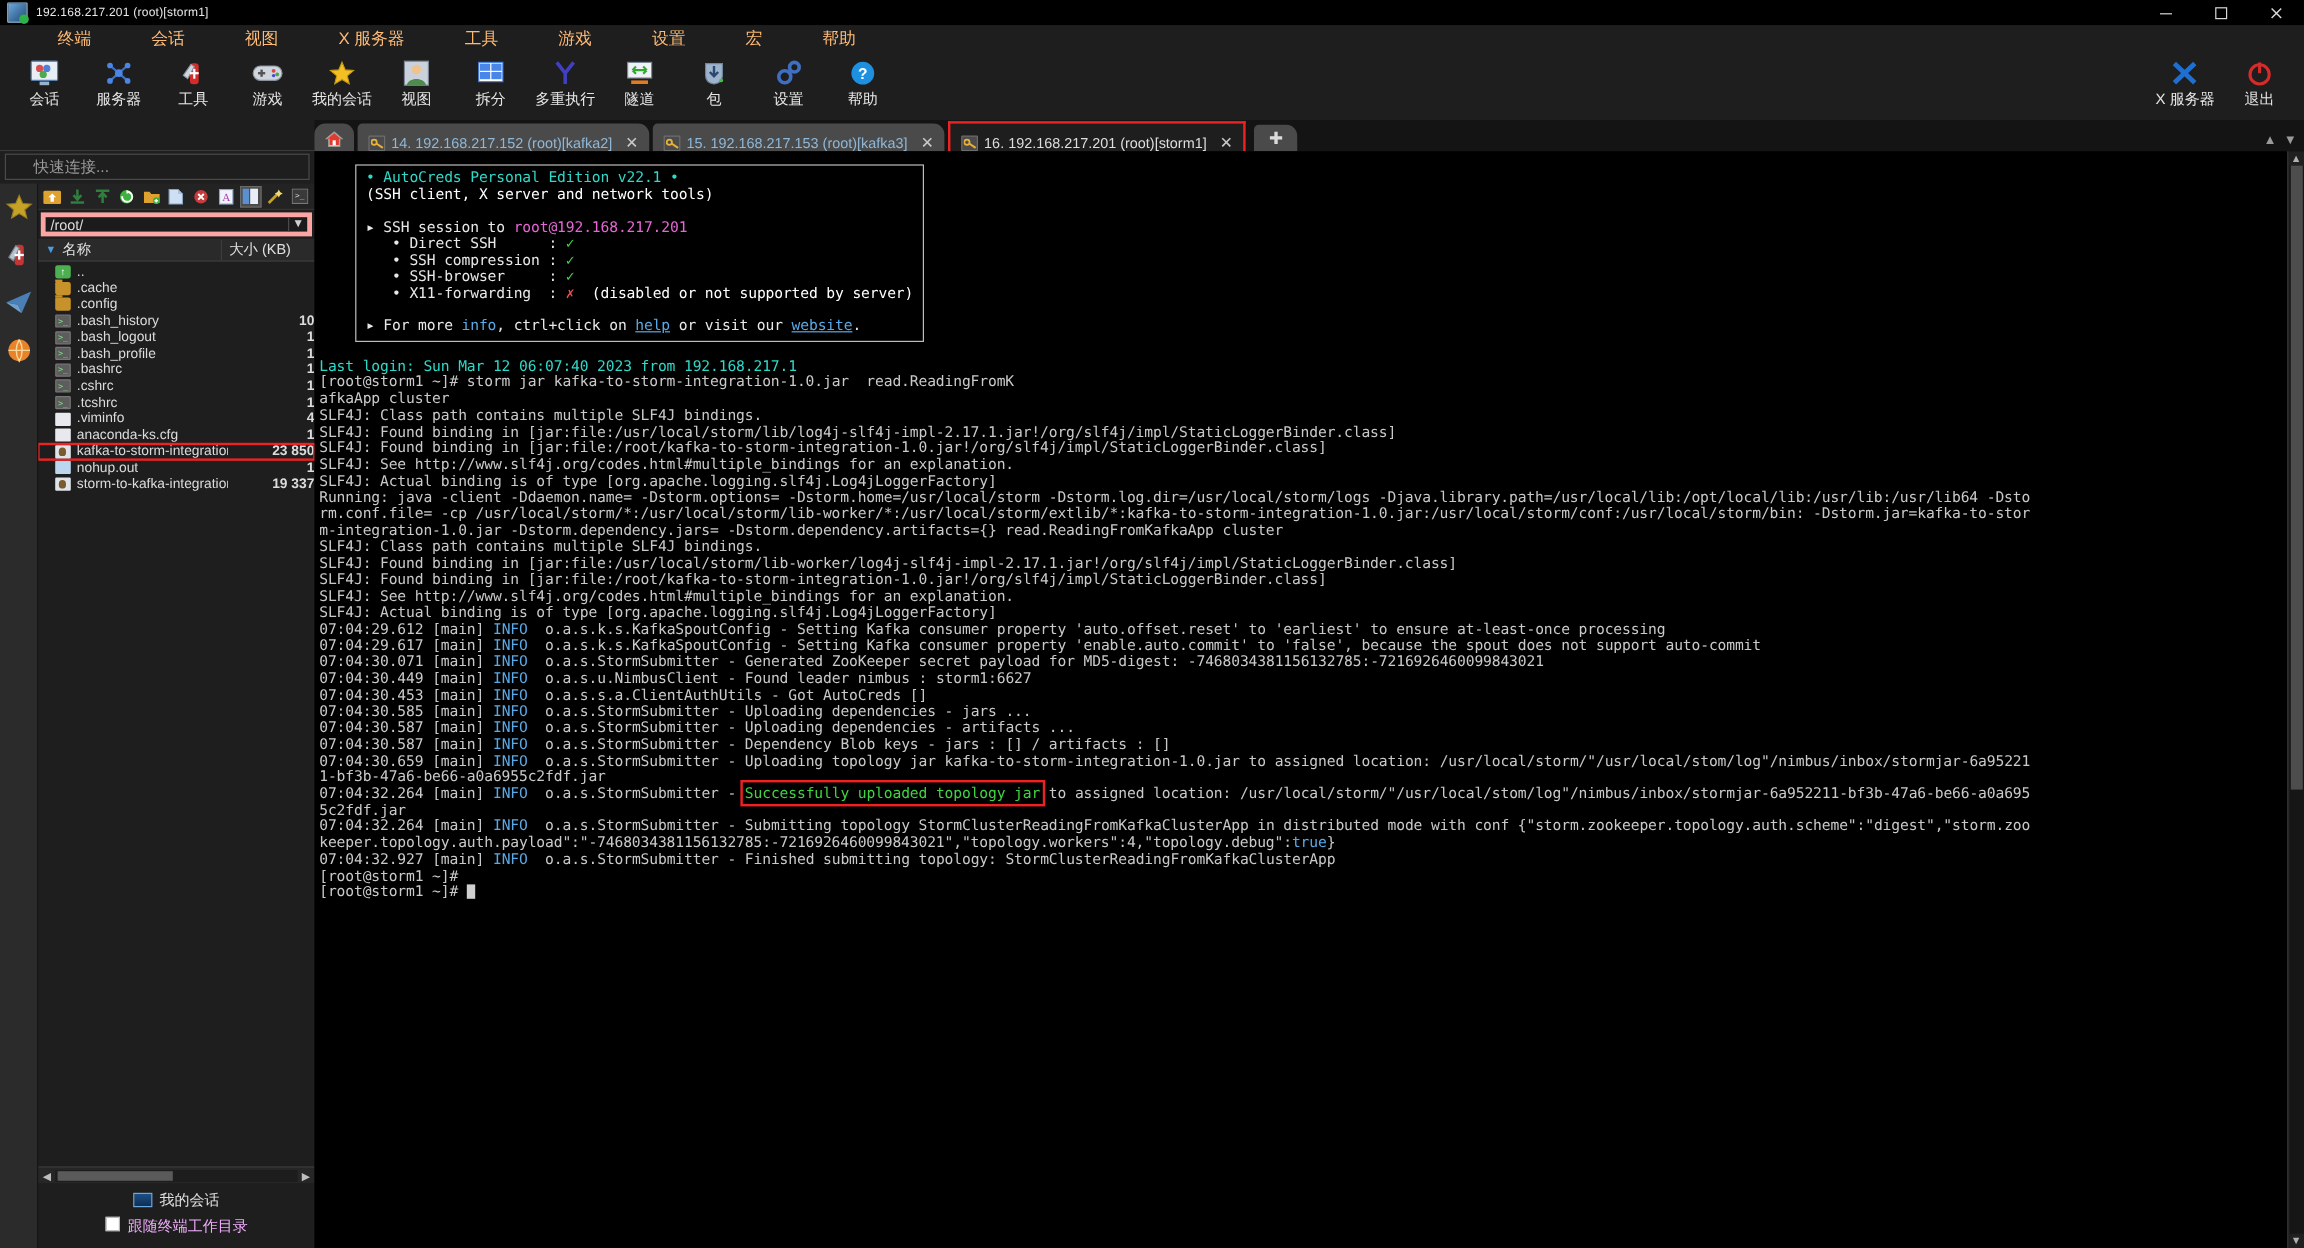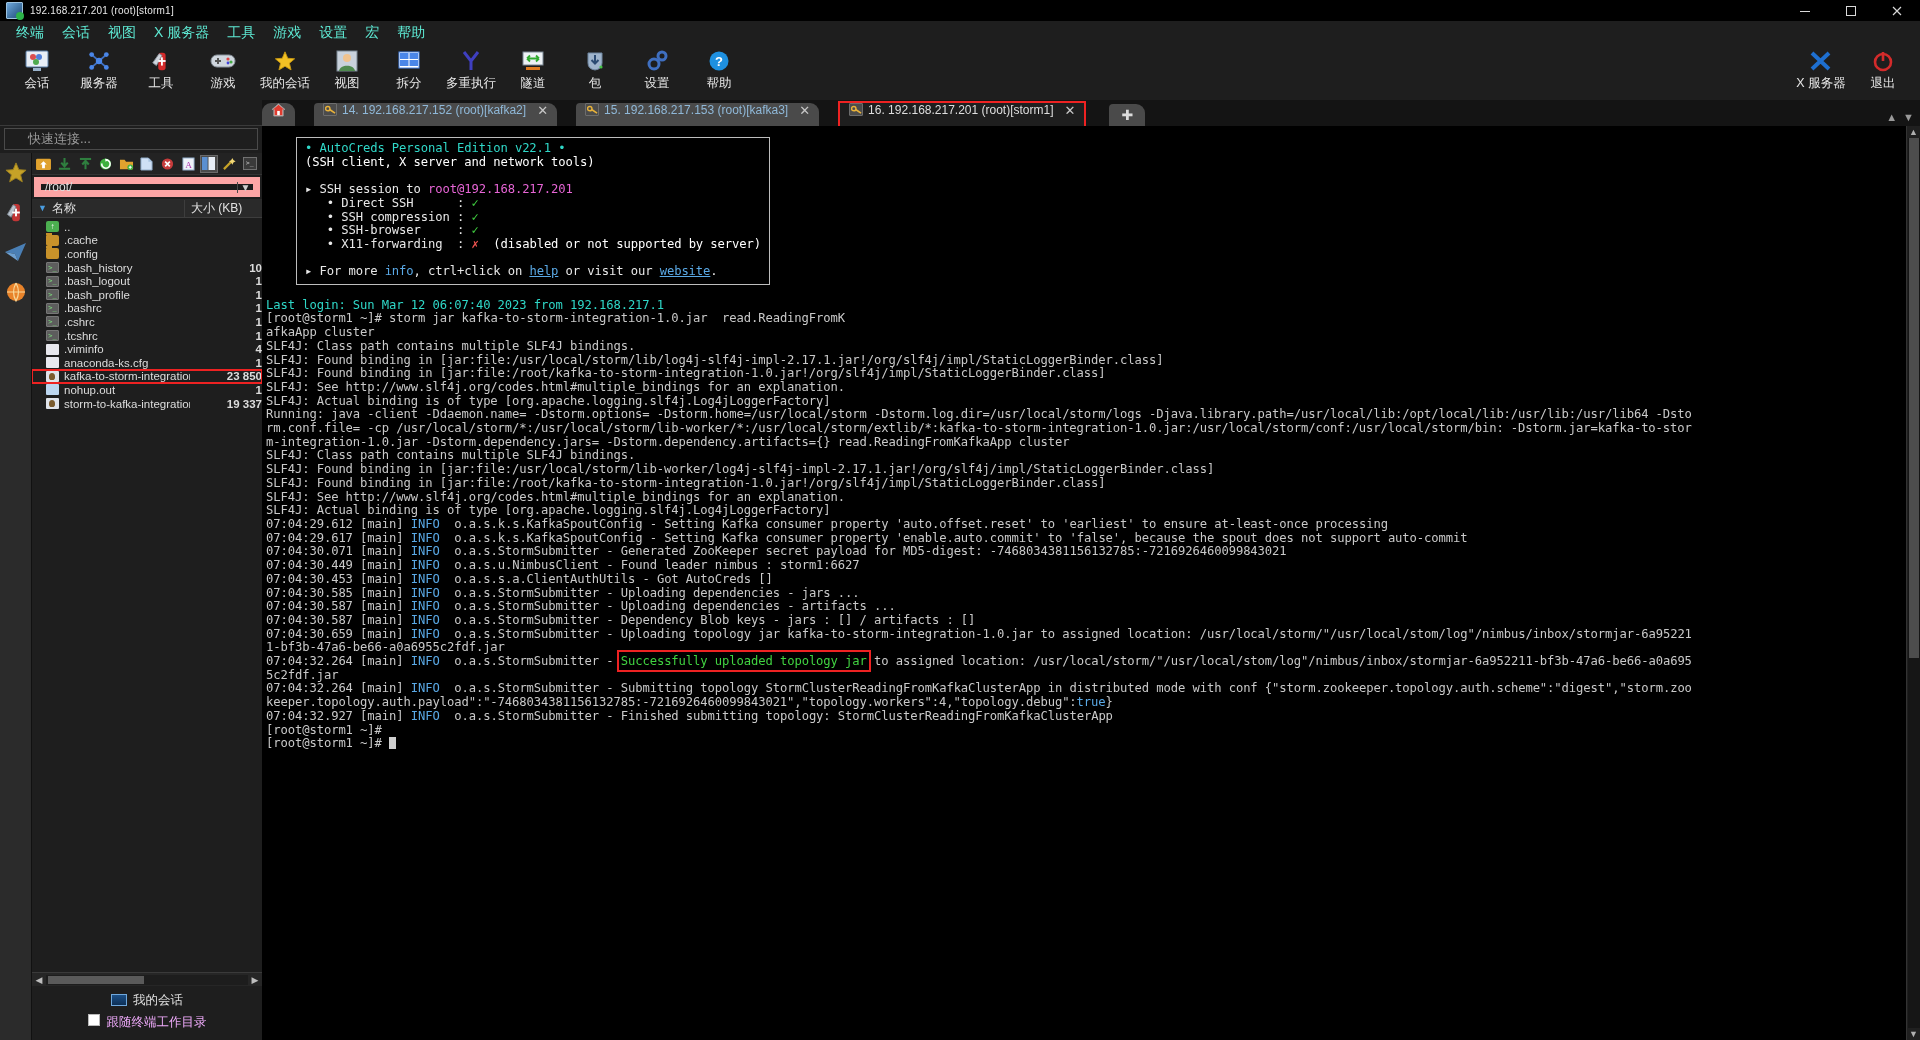--- a/index.html
+++ b/index.html
@@ -32,21 +32,21 @@
     color: #d8d8d8; font-size: 13px;
   }
   .winbtn svg { display:block; }
 
   
   .menubar {
     height: 24px; background: #1e1e1e; display: flex; align-items: center;
     padding-left: 8px; gap: 2px; flex: none;
   }
   .menu-item {
-    color: #5eead4; font-size: 14px; padding: 14px 8px; white-space: nowrap;
+    color: #fdba74; font-size: 14px; padding: 14px 8px; white-space: nowrap; margin-left: 32px;
   }
 
   
   .toolbar {
     height: 55px; background: #1e1e1e; display: flex; align-items: flex-start;
     padding: 2px 6px 0 6px; flex: none; position: relative;
   }
   .tb-btn {
     width: 62px; display: flex; flex-direction: column; align-items: center;
     justify-content: flex-start; gap: 1px; padding-top: 1px;
@@ -58,24 +58,24 @@
   
   .tabstrip {
     height: 26px; background: #141414; display: flex; align-items: flex-end;
     padding-left: 262px; flex: none; position: relative;
   }
   .tabstrip .strip-left {
     position: absolute; left: 0; top: 0; width: 262px; height: 26px; background:#1e1e1e;
     border-bottom: 1px solid #3a3a3a;
   }
   .tab {
-    height: 23px; display: flex; align-items: flex-start; gap: 5px;
+    height: 23px; display: flex; align-items: flex-end; gap: 5px;
     padding: 0 7px 0 9px; background: #4a4a4a; color: #8fb8d8; font-size: 12px;
     border-top-left-radius: 4px; border-top-right-radius: 9px;
-    margin-right: 19px; white-space: nowrap; position: relative;
+    margin-right: 3px; white-space: nowrap; position: relative;
   }
   .tab.home { padding: 0 9px; background:#4a4a4a; border-top-left-radius:9px; }
   .tab.active {
     background: #1e1e1e; color: #dedede; border: 2px solid #ee2222;
     border-bottom: none; height: 25px; border-radius: 0;
   }
   .tab .tkey {
     width: 14px; height: 13px; flex: none; background: #4b4b4b; border: 1px solid #6d6d6d;
     display: flex; align-items: center; justify-content: center; border-radius: 1px;
   }
@@ -105,22 +105,22 @@
   }
   .vstrip .vb { width: 26px; height: 30px; display:flex; align-items:center; justify-content:center; }
   .filepanel { flex: 1; display: flex; flex-direction: column; background: #1e1e1e; min-width:0; }
   .fp-toolbar {
     height: 22px; display: flex; align-items: center; gap: 3px; padding: 1px 3px;
     background: #232323; border-bottom: 1px solid #333;
   }
   .fp-toolbar .fi { width: 19px; height: 18px; display:flex; align-items:center; justify-content:center; }
   .fp-toolbar .fi.sel { background:#4b4b4b; border:1px solid #6a6a6a; }
   .fp-path {
-    height: 20px; margin: 2px 2px; background: #1b1b1b; border: 7px solid #fca5a5;
-    display: flex; align-items: center; color: #ddd; font-size: 12px; padding-left: 4px; gap: 39px;
+    height: 20px; margin: 2px 2px; background: #1b1b1b; border: 4px solid #fca5a5;
+    display: flex; color: #ddd; font-size: 12px; padding-left: 4px; gap: 39px;
   }
   .fp-path .pathtext { flex: 1; }
   .fp-path .caret { width: 16px; text-align:center; color:#cfcfcf; font-size:10px;
                     border-left:1px solid #4a4a4a; }
   .fp-head {
     height: 19px; display: flex; align-items: center; background: #2a2a2a;
     border-bottom: 1px solid #3d3d3d; color: #e0e0e0; font-size: 12px;
   }
   .fp-head .c-name { flex: 1; display:flex; align-items:center; gap:5px; padding-left:6px; }
   .fp-head .c-size { width: 78px; padding-left: 6px; border-left: 1px solid #3d3d3d; }

